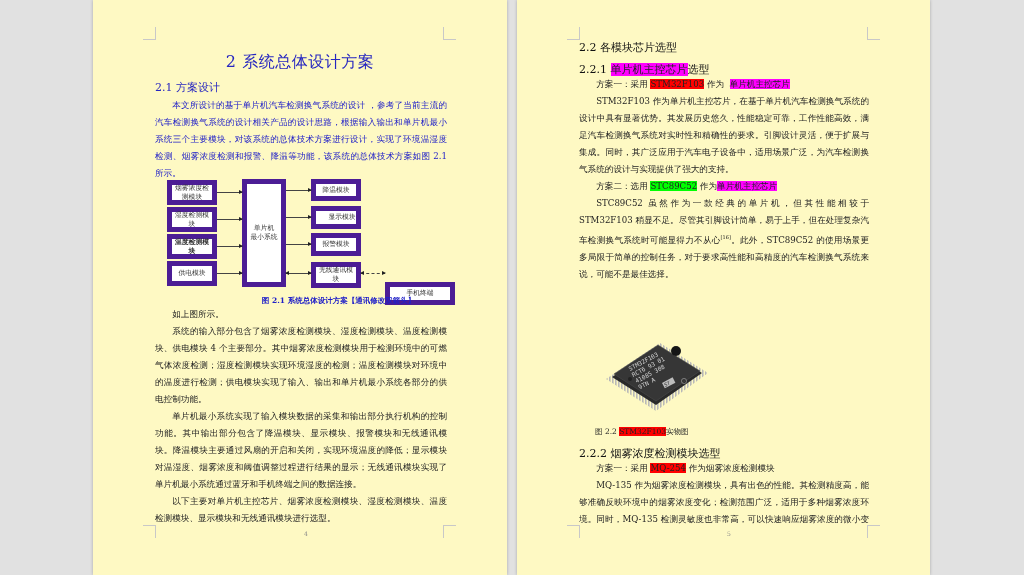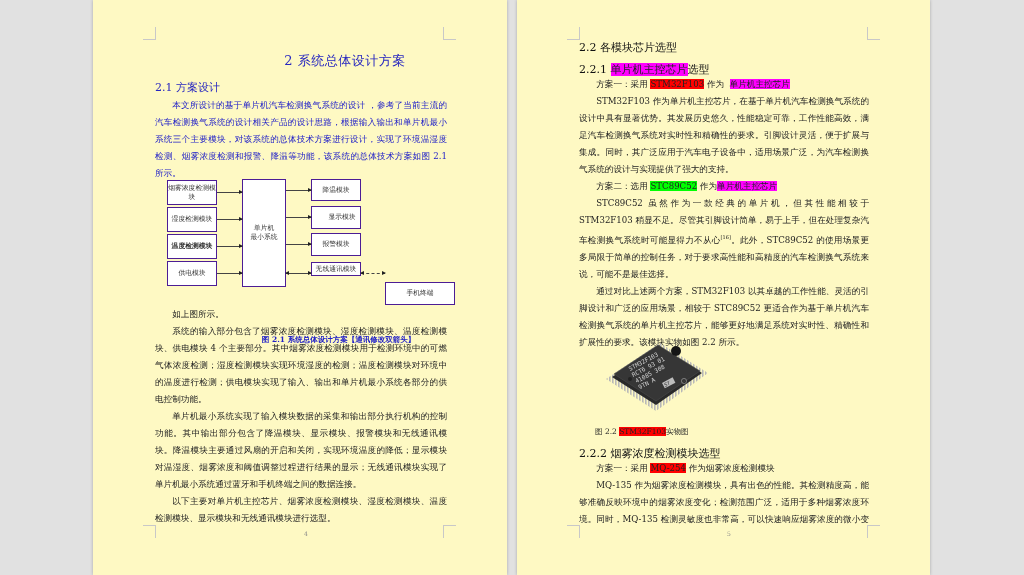--- a/index.html
+++ b/index.html
@@ -15,31 +15,31 @@
   #page-left  { left:93px;  width:414px; height:575px; }
   #page-right { left:517px; width:413px; height:575px; }
   .corner { position:absolute; width:12px; height:12px; border-color:#c8c8c8; border-style:solid; border-width:0; }
   .c-tl { border-right-width:1px; border-bottom-width:1px; }
   .c-tr { border-left-width:1px; border-bottom-width:1px; }
   .c-bl { border-right-width:1px; border-top-width:1px; }
   .c-br { border-left-width:1px; border-top-width:1px; }
   .pgnum { position:absolute; font-size:6px; color:#888; }
   .text { position:absolute; color:#222; font-size:8.6px; line-height:17px; text-align:justify; }
   .blue { color:#2020c8; }
-  .h1 { position:absolute; font-size:13px; color:#2626c0; letter-spacing:0.5px;margin-left:45px; }
+  .h1 { position:absolute; font-size:16px; color:#2626c0; letter-spacing:0.5px; }
   .h2 { position:absolute; font-size:11px; color:#2626c0; }
   .h2r { position:absolute; font-size:11px; color:#111; }
   .p { margin:0; text-indent:2em; }
   .hl-red { background:#ff0000; color:#222; }
   .hl-mag { background:#ff00ff; color:#222; }
   .hl-grn { background:#00ff00; color:#222; }
   .caption { position:absolute; font-size:7.5px; color:#222; }
   .caption.blue { color:#2020c8; font-weight:bold; }
   
-  .dbox { position:absolute; border:1px solid #4c1d95; background:#fff; font-size:6.8px; color:#333;
+  .dbox { position:absolute; border:5px solid #4c1d95; background:#fff; font-size:6.8px; color:#333;
           display:flex; align-items:center; justify-content:center; text-align:center; line-height:9px;
           font-family:"DejaVu Sans", sans-serif; box-sizing:border-box; }
   .arrow { position:absolute; height:1px; background:#444; }
   .arrow.r::after { content:""; position:absolute; right:-1px; top:-2px; border-left:4px solid #222; border-top:2.5px solid transparent; border-bottom:2.5px solid transparent; }
   .arrow.l::before { content:""; position:absolute; left:-1px; top:-2px; border-right:4px solid #222; border-top:2.5px solid transparent; border-bottom:2.5px solid transparent; }
   .arrow.dash { background:none; border-top:1px dashed #444; height:0; }
   .arrow.dash.r::after { top:-3px; }
   .arrow.dash.l::before { top:-3px; }
   
   .chip-wrap { position:absolute; left:83px; top:327px; width:112px; height:92px; }
@@ -67,35 +67,35 @@
     <div class="dbox" style="left:74px; top:261px; width:50px; height:25px;">供电模块</div>
 
     <div class="dbox" style="left:149px; top:179px; width:44px; height:108px; flex-direction:column;">
       <span>单片机</span>
       <span>最小系统</span>
     </div>
 
     <div class="dbox" style="left:218px; top:179px; width:50px; height:22px;">降温模块</div>
     <div class="dbox" style="left:218px; top:206px; width:50px; height:23px;padding-left:12px;">显示模块</div>
     <div class="dbox" style="left:218px; top:233px; width:50px; height:23px;">报警模块</div>
-    <div class="dbox" style="left:218px; top:262px; width:50px; height:14px;">无线通讯模块</div>
+    <div class="dbox" style="left:218px; top:262px; width:50px; height:26px;">无线通讯模块</div>
     <div class="dbox" style="left:292px; top:262px; width:70px; height:23px;margin-top:20px;">手机终端</div>
 
     <div class="arrow r" style="left:124px; top:192px; width:25px;"></div>
     <div class="arrow r" style="left:124px; top:219px; width:25px;"></div>
     <div class="arrow r" style="left:124px; top:246px; width:25px;"></div>
     <div class="arrow r" style="left:124px; top:273px; width:25px;"></div>
 
     <div class="arrow r" style="left:193px; top:190px; width:25px;"></div>
     <div class="arrow r" style="left:193px; top:217px; width:25px;"></div>
     <div class="arrow r" style="left:193px; top:244px; width:25px;"></div>
     <div class="arrow r l" style="left:193px; top:273px; width:25px;"></div>
     <div class="arrow dash r l" style="left:268px; top:273px; width:24px;"></div>
 
-    <div class="caption blue" style="left:0; width:491px; text-align:center; top:296px;margin-top:39px;">图 2.1  系统总体设计方案【通讯修改双箭头】</div>
+    <div class="caption blue" style="left:0; width:491px; text-align:center; top:296px;">图 2.1  系统总体设计方案【通讯修改双箭头】</div>
   </div>
 
   <div class="text" style="left:62px; top:306px; width:292px;">
     <p class="p">如上图所示。</p>
     <p class="p">系统的输入部分包含了烟雾浓度检测模块、湿度检测模块、温度检测模块、供电模块 4 个主要部分。其中烟雾浓度检测模块用于检测环境中的可燃气体浓度检测；湿度检测模块实现环境湿度的检测；温度检测模块对环境中的温度进行检测；供电模块实现了输入、输出和单片机最小系统各部分的供电控制功能。</p>
     <p class="p">单片机最小系统实现了输入模块数据的采集和输出部分执行机构的控制功能。其中输出部分包含了降温模块、显示模块、报警模块和无线通讯模块。降温模块主要通过风扇的开启和关闭，实现环境温度的降低；显示模块对温湿度、烟雾浓度和阈值调整过程进行结果的显示；无线通讯模块实现了单片机最小系统通过蓝牙和手机终端之间的数据连接。</p>
     <p class="p">以下主要对单片机主控芯片、烟雾浓度检测模块、湿度检测模块、温度检测模块、显示模块和无线通讯模块进行选型。</p>
   </div>
 
   <div class="pgnum" style="left:211px; top:530px;">4</div>
@@ -116,21 +116,20 @@
 
   <div class="text" style="left:62px; top:76px; width:290px;">
     <p class="p">
       <span>方案一：采用 </span><span class="hl-red">STM32F103</span><span> 作为 </span>&nbsp;<span class="hl-mag">单片机主控芯片</span>
     </p>
     <p class="p">STM32F103 作为单片机主控芯片，在基于单片机汽车检测换气系统的设计中具有显著优势。其发展历史悠久，性能稳定可靠，工作性能高效，满足汽车检测换气系统对实时性和精确性的要求。引脚设计灵活，便于扩展与集成。同时，其广泛应用于汽车电子设备中，适用场景广泛，为汽车检测换气系统的设计与实现提供了强大的支持。</p>
     <p class="p">
       <span>方案二：选用 </span><span class="hl-grn">STC89C52</span><span> 作为</span><span class="hl-mag">单片机主控芯片</span>
     </p>
     <p class="p"><span>STC89C52 虽然作为一款经典的单片机，但其性能相较于 STM32F103 稍显不足。尽管其引脚设计简单，易于上手，但在处理复杂汽车检测换气系统时可能显得力不从心</span><sup style="font-size:5px;">[16]</sup><span>。此外，STC89C52 的使用场景更多局限于简单的控制任务，对于要求高性能和高精度的汽车检测换气系统来说，可能不是最佳选择。</span></p>
-    <p class="p">通过对比上述两个方案，STM32F103 以其卓越的工作性能、灵活的引脚设计和广泛的应用场景，相较于 STC89C52 更适合作为基于单片机汽车检测换气系统的单片机主控芯片，能够更好地满足系统对实时性、精确性和扩展性的要求。该模块实物如图 2.2 所示。</p>
   </div>
 
   <div class="chip-wrap">
     <svg width="112" height="92" viewBox="0 0 112 92">
       <defs>
         <pattern id="pins" width="3" height="6" patternUnits="userSpaceOnUse">
           <rect x="0" y="0" width="1.6" height="6" fill="#b8b8b8"></rect>
         </pattern>
       </defs>
       <polygon points="6,52 56,84 108,46 60,16" fill="url(#pins)" stroke="none"></polygon>

